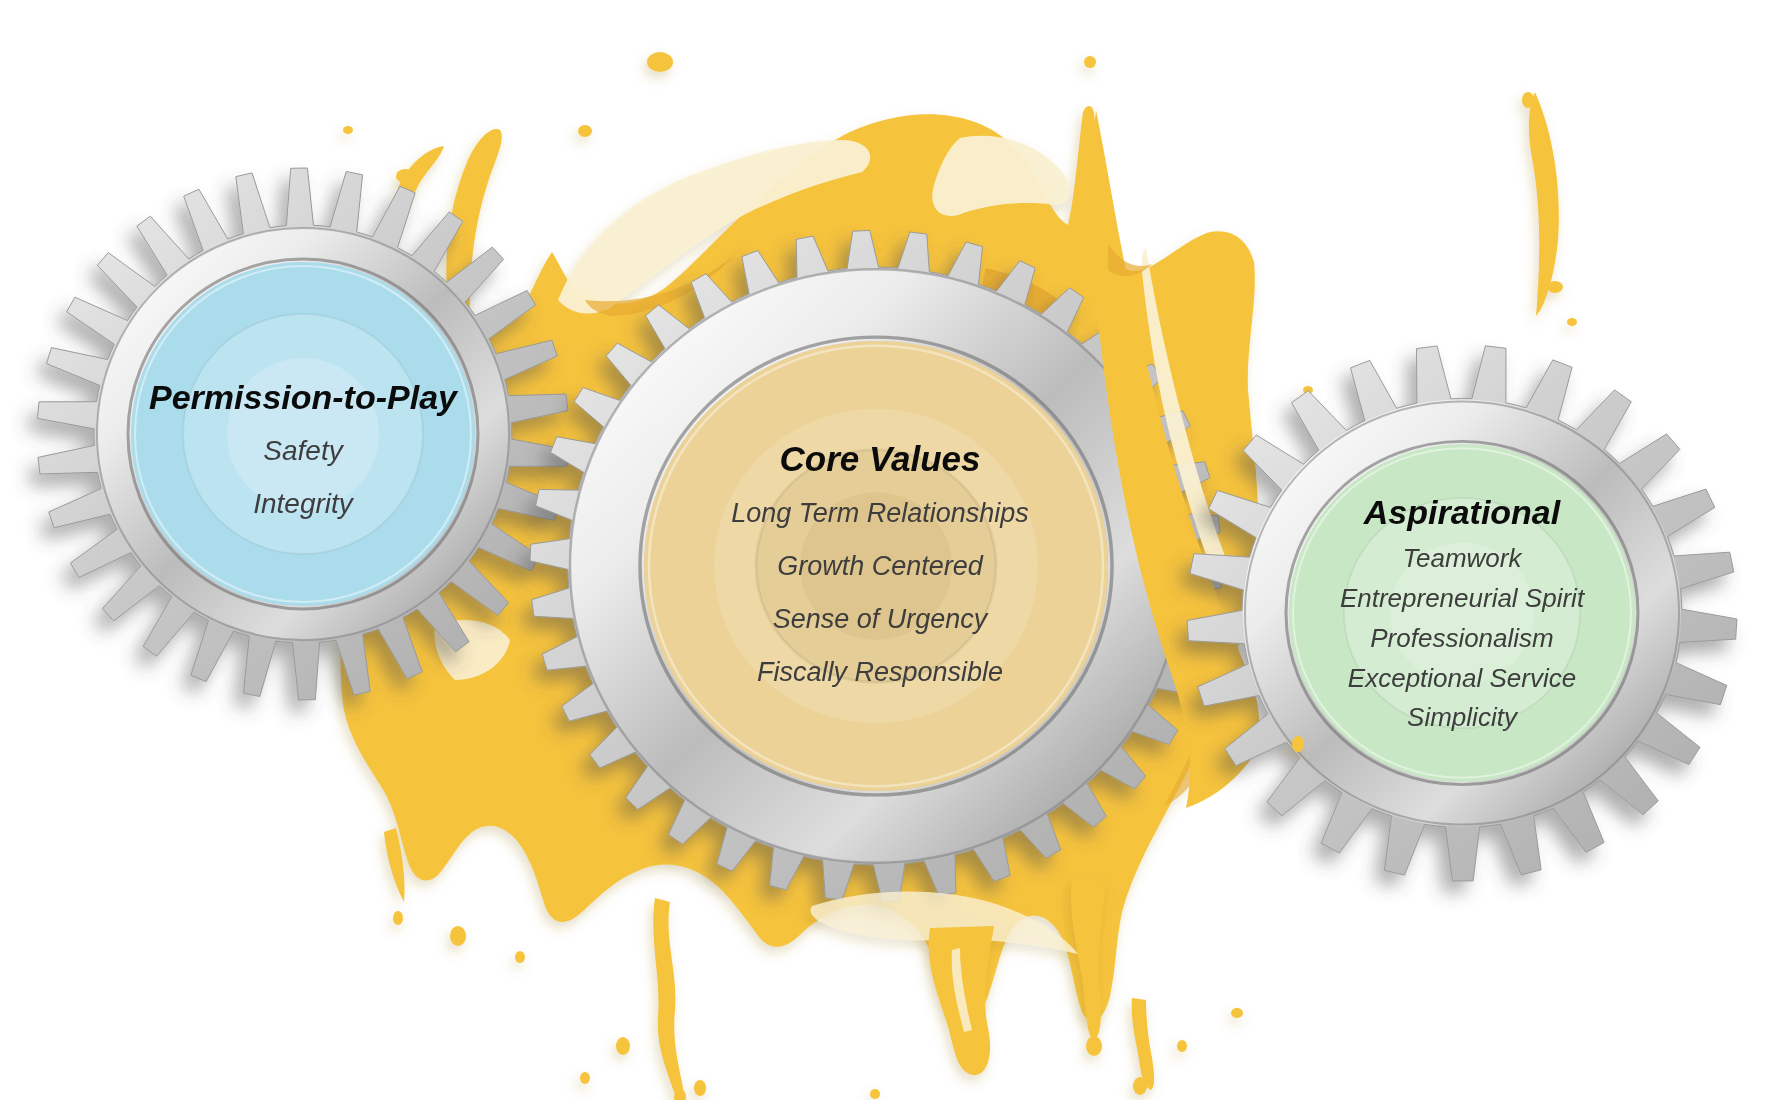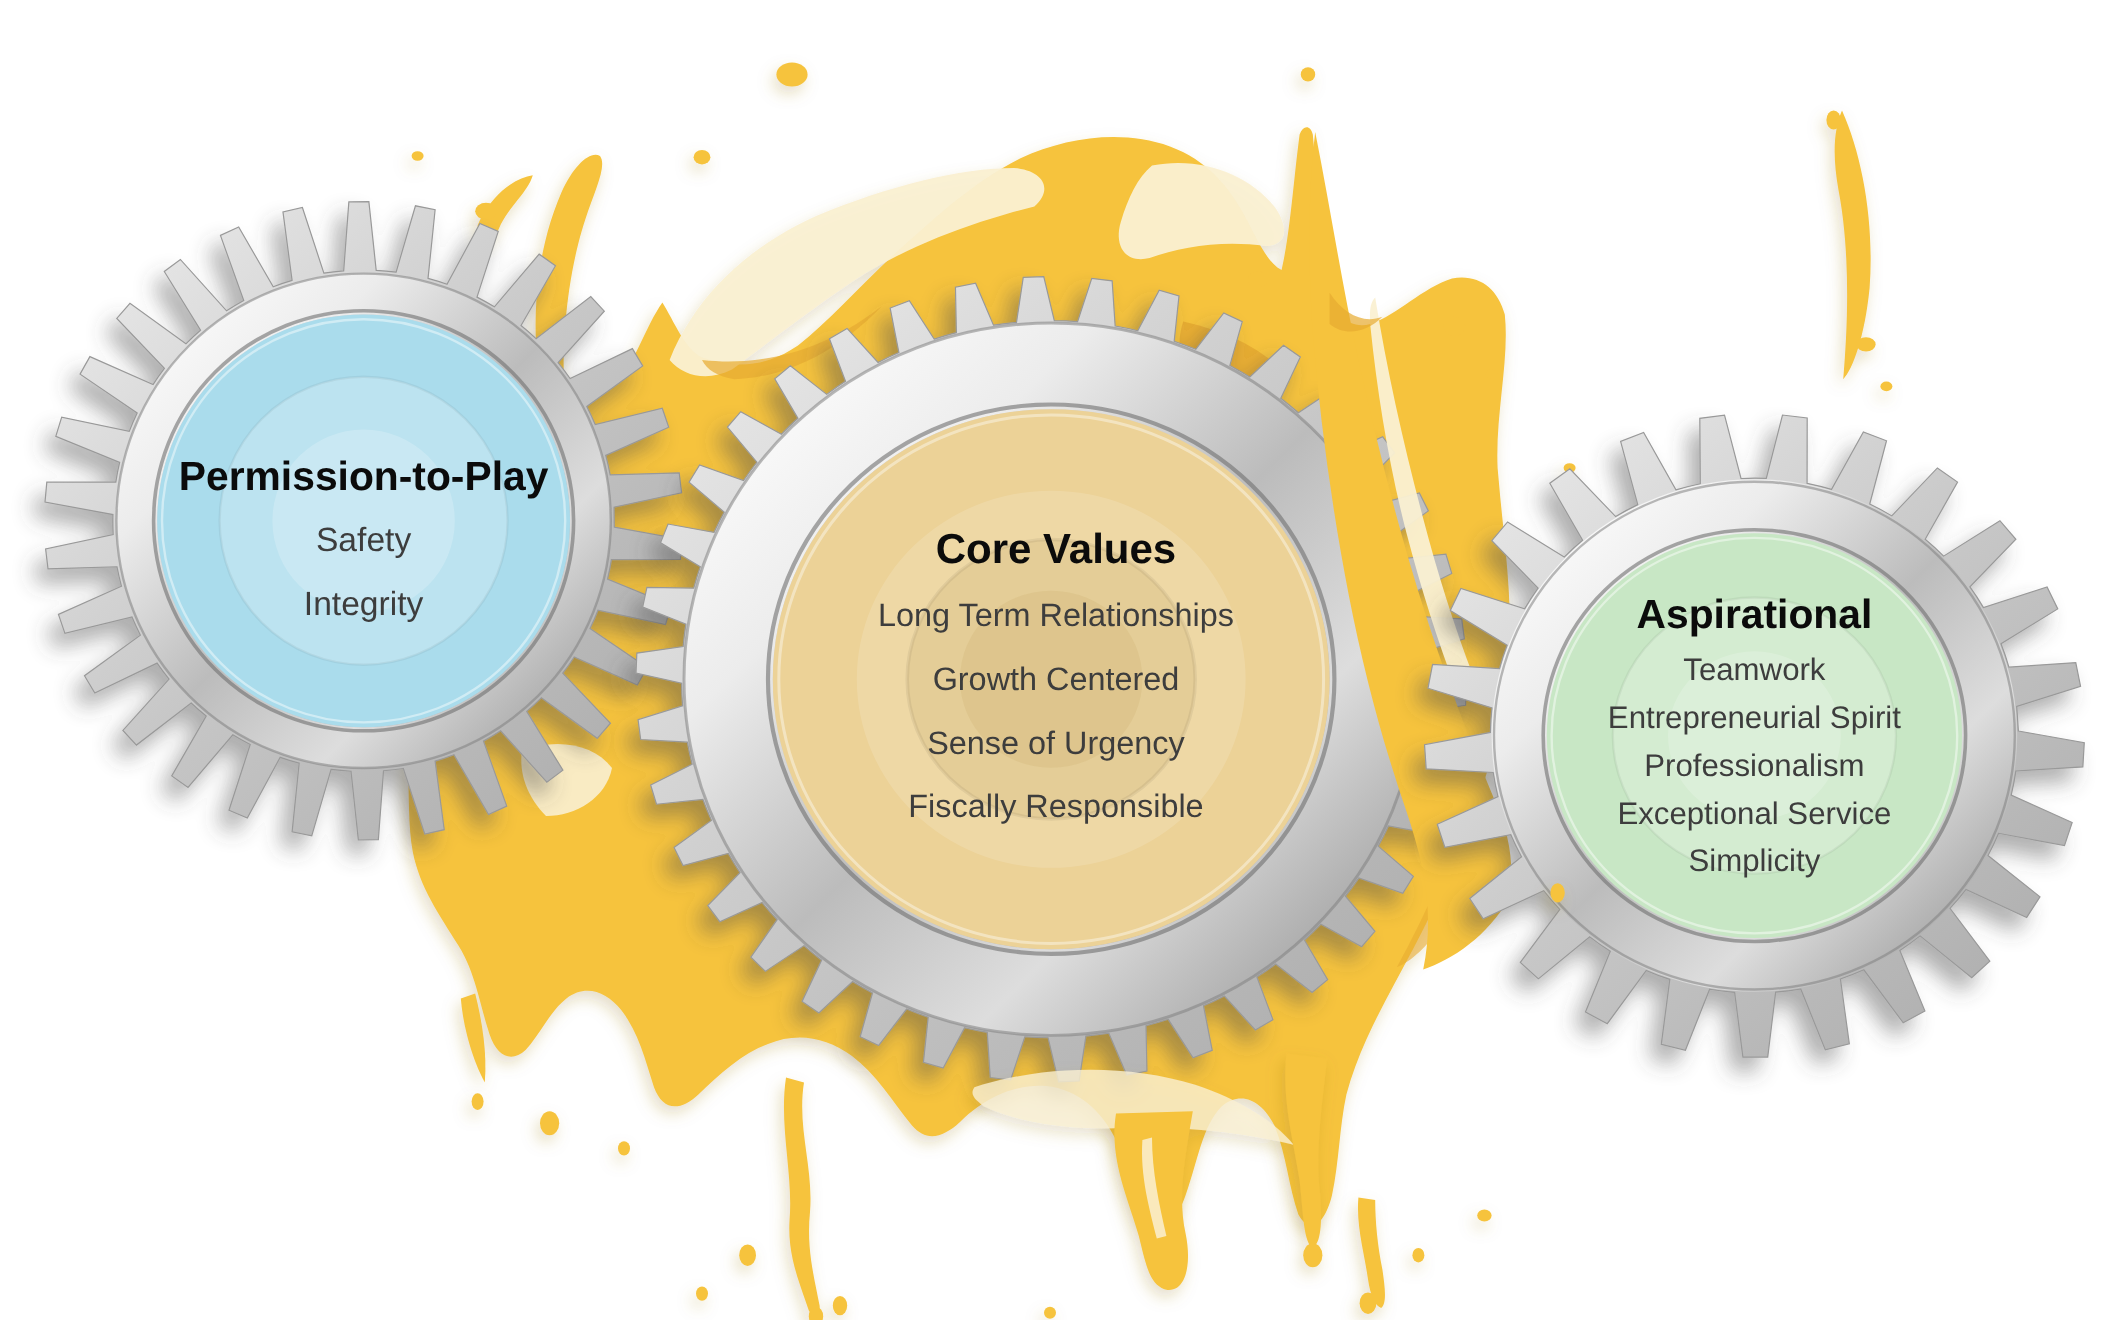--- a/index.html
+++ b/index.html
@@ -1,17 +1,17 @@
 <!DOCTYPE html>
 <html><head>
 <meta charset="utf-8">
 <style>
   html,body{margin:0;padding:0;background:#ffffff;}
   .stage{position:relative;width:1765px;height:1100px;background:#ffffff;overflow:hidden;
-         font-family:"Liberation Sans",sans-serif;}
+         font-family:"Liberation Sans",sans-serif;font-style:italic;}
   svg{display:block;}
   text{font-family:"Liberation Sans","DejaVu Sans",sans-serif;}
   .gear-title{font-weight:bold;}
 </style>
 </head>
 <body>
 
 <div class="stage">
 <svg width="1765" height="1100" viewBox="0 0 1765 1100">
   <defs>

